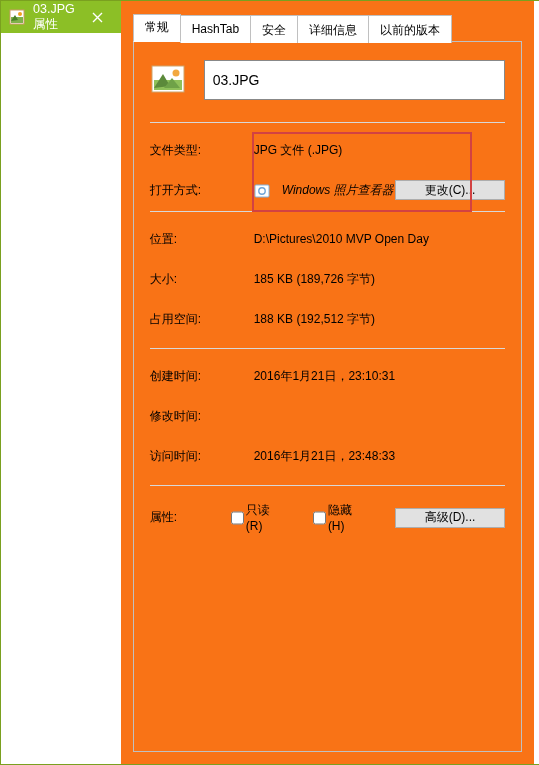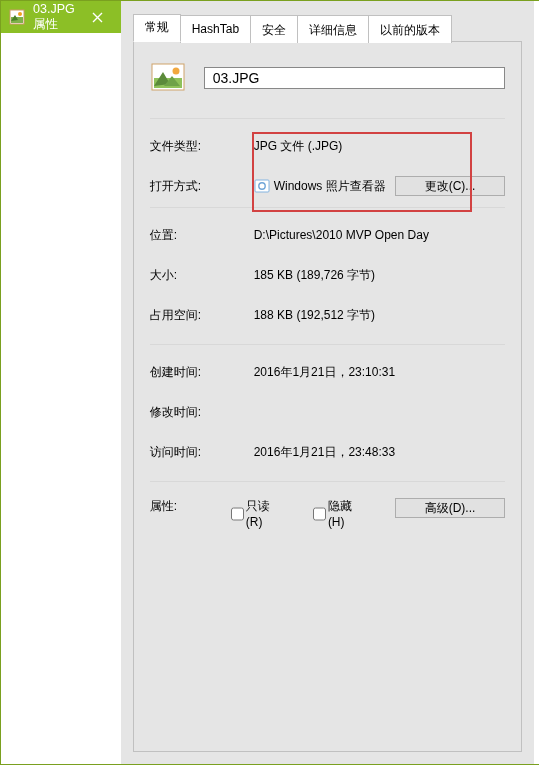--- a/index.html
+++ b/index.html
@@ -39,21 +39,21 @@
   .titlebar .close {
     width: 46px; height: 32px;
     display: flex; align-items: center; justify-content: center;
     color: #fff;
     font-size: 14px;
   }
 
   .content {
     flex: 1;
     padding: 12px;
-    background: #e5e5e5;
+    background: #f97316;
     display: flex;
     flex-direction: column;
   }
 
   .tabstrip {
     display: flex;
     position: relative;
     z-index: 2;
   }
   .tab {
@@ -93,21 +93,21 @@
     margin-bottom: 22px;
   }
   .fileicon {
     width: 36px; height: 36px;
     display: inline-flex;
     align-items: center;
     justify-content: center;
   }
   .filename-input {
     flex: 1;
-    height: 22px;
+    height: 40px;
     border: 1px solid #888;
     padding: 2px 8px;
     font-size: 14px;
     font-family: inherit;
     outline: none;
   }
 
   .sep {
     border: none;
     border-top: 1px solid #d8d8d8;
@@ -122,22 +122,23 @@
   }
   .row .label {
     width: 104px;
     flex-shrink: 0;
   }
   .row .value {
     flex: 1;
   }
   .row .value.with-icon {
     display: flex;
-    align-items: flex-start;
-    gap: 4px;
+    align-items: flex-end;
+    gap: 12px;
+    font-style: italic;
   }
   .btn {
     height: 20px;
     min-width: 110px;
     border: 1px solid #adadad;
     background: #e1e1e1;
     font-family: inherit;
     font-size: 12px;
     padding: 0 12px;
     cursor: default;
@@ -145,21 +146,21 @@
   .btn.disabled { color: #8d8d8d; }
 
   .red-box {
     border: 2px solid #d24242;
     position: absolute;
     pointer-events: none;
   }
 
   .attr-row {
     display: flex;
-    align-items: flex-start;
+    align-items: center;
   }
   .attr-row .label { width: 104px; }
   .chk {
     display: flex;
     align-items: center;
     gap: 2px;
     margin-right: 38px;
   }
   .chk input {
     width: 14px; height: 14px;

